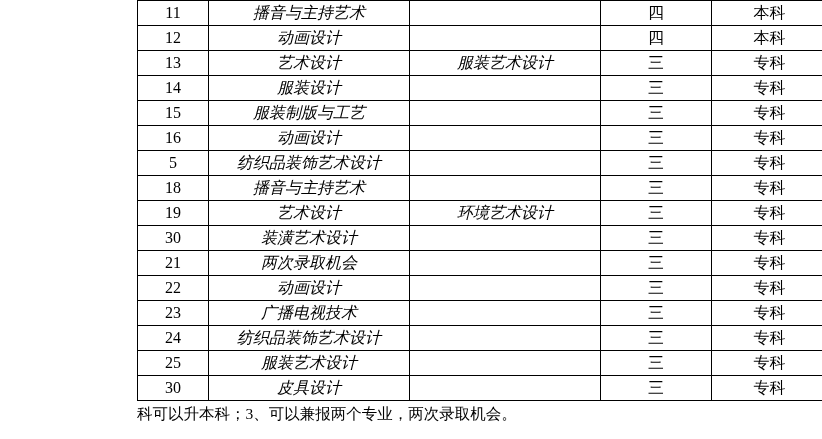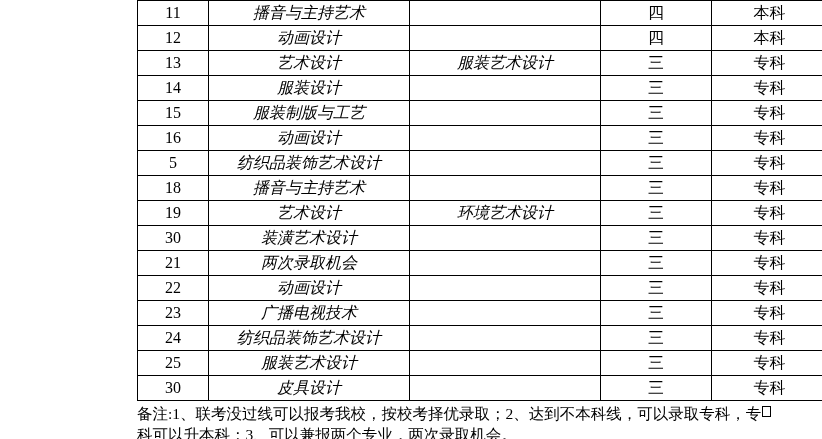--- a/index.html
+++ b/index.html
@@ -181,18 +181,17 @@
         <td class="col-idx">30</td>
         <td class="col-major">皮具设计</td>
         <td class="col-dir"></td>
         <td class="col-years">三</td>
         <td class="col-level">专科</td>
       </tr>
     </tbody>
   </table>
 
   <div class="notes">
-    <p><span>备注:1、联考没过线可以报考我校，按校考择优录取；2、达到不本科线，可以录取专科，专</span><span class="mark-box"></span></p>
     <p>科可以升本科；3、可以兼报两个专业，两次录取机会。</p>
 
   </div>
 
 </div>
 
 </body></html>

